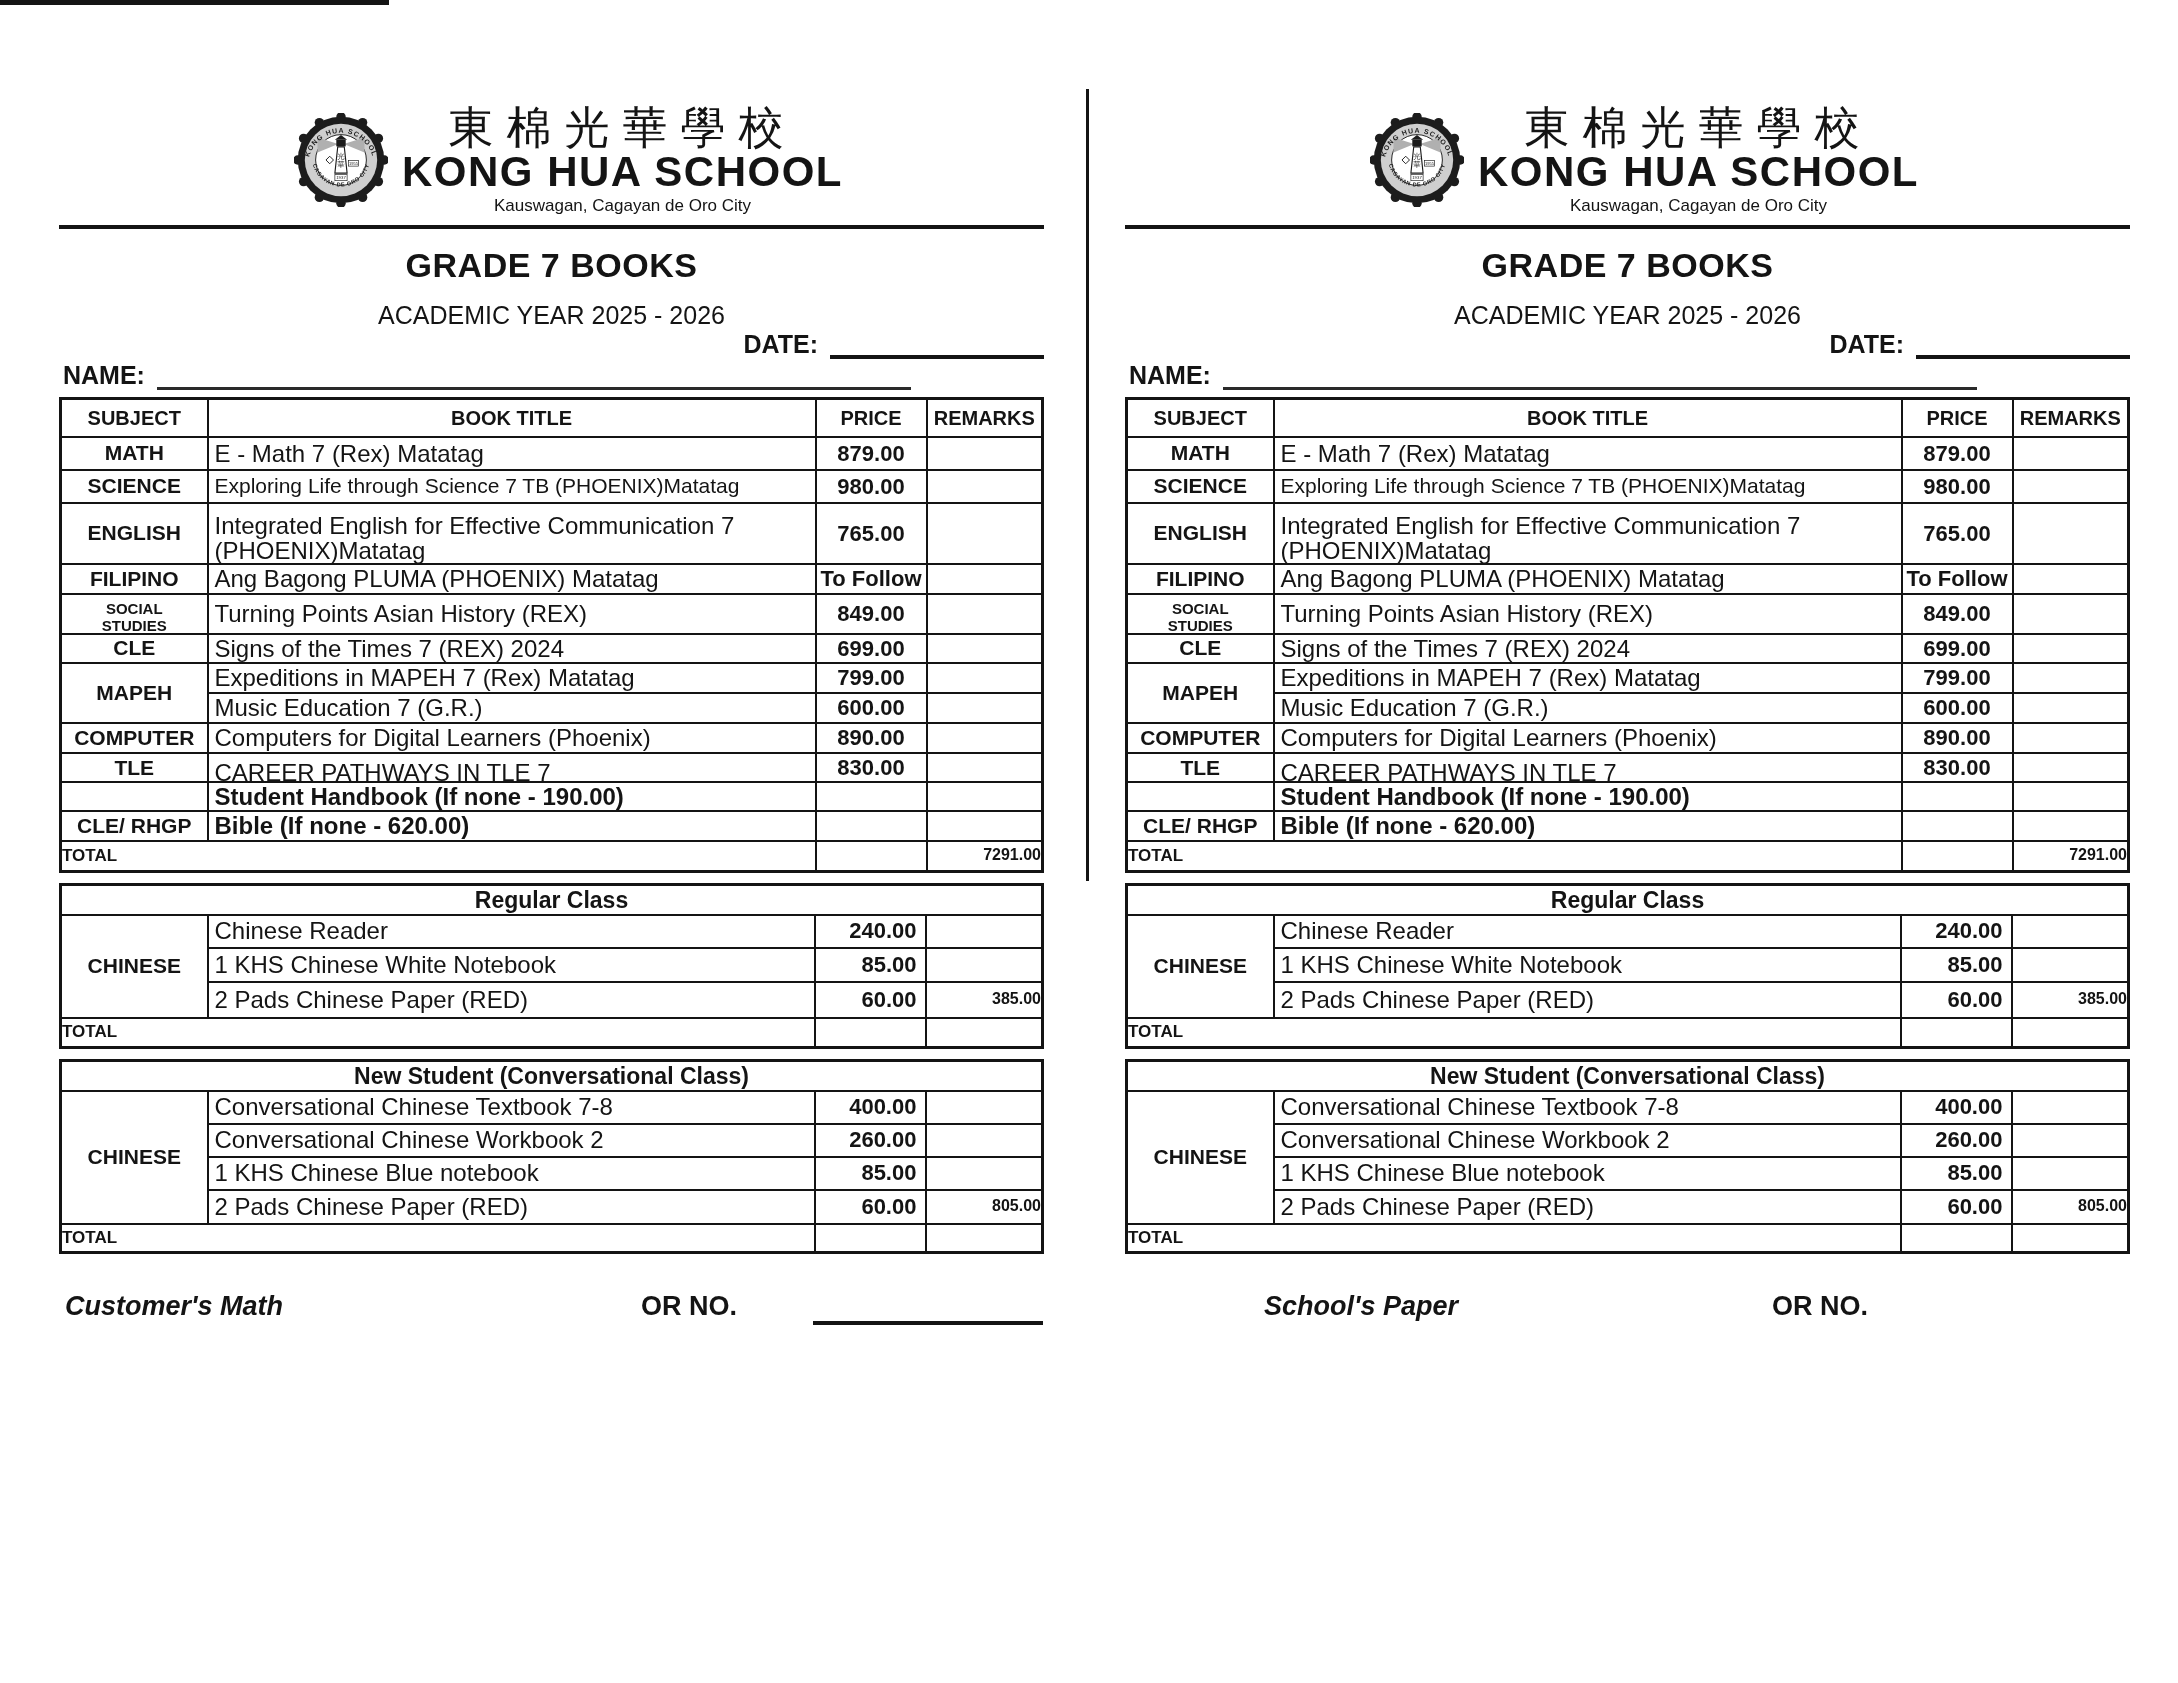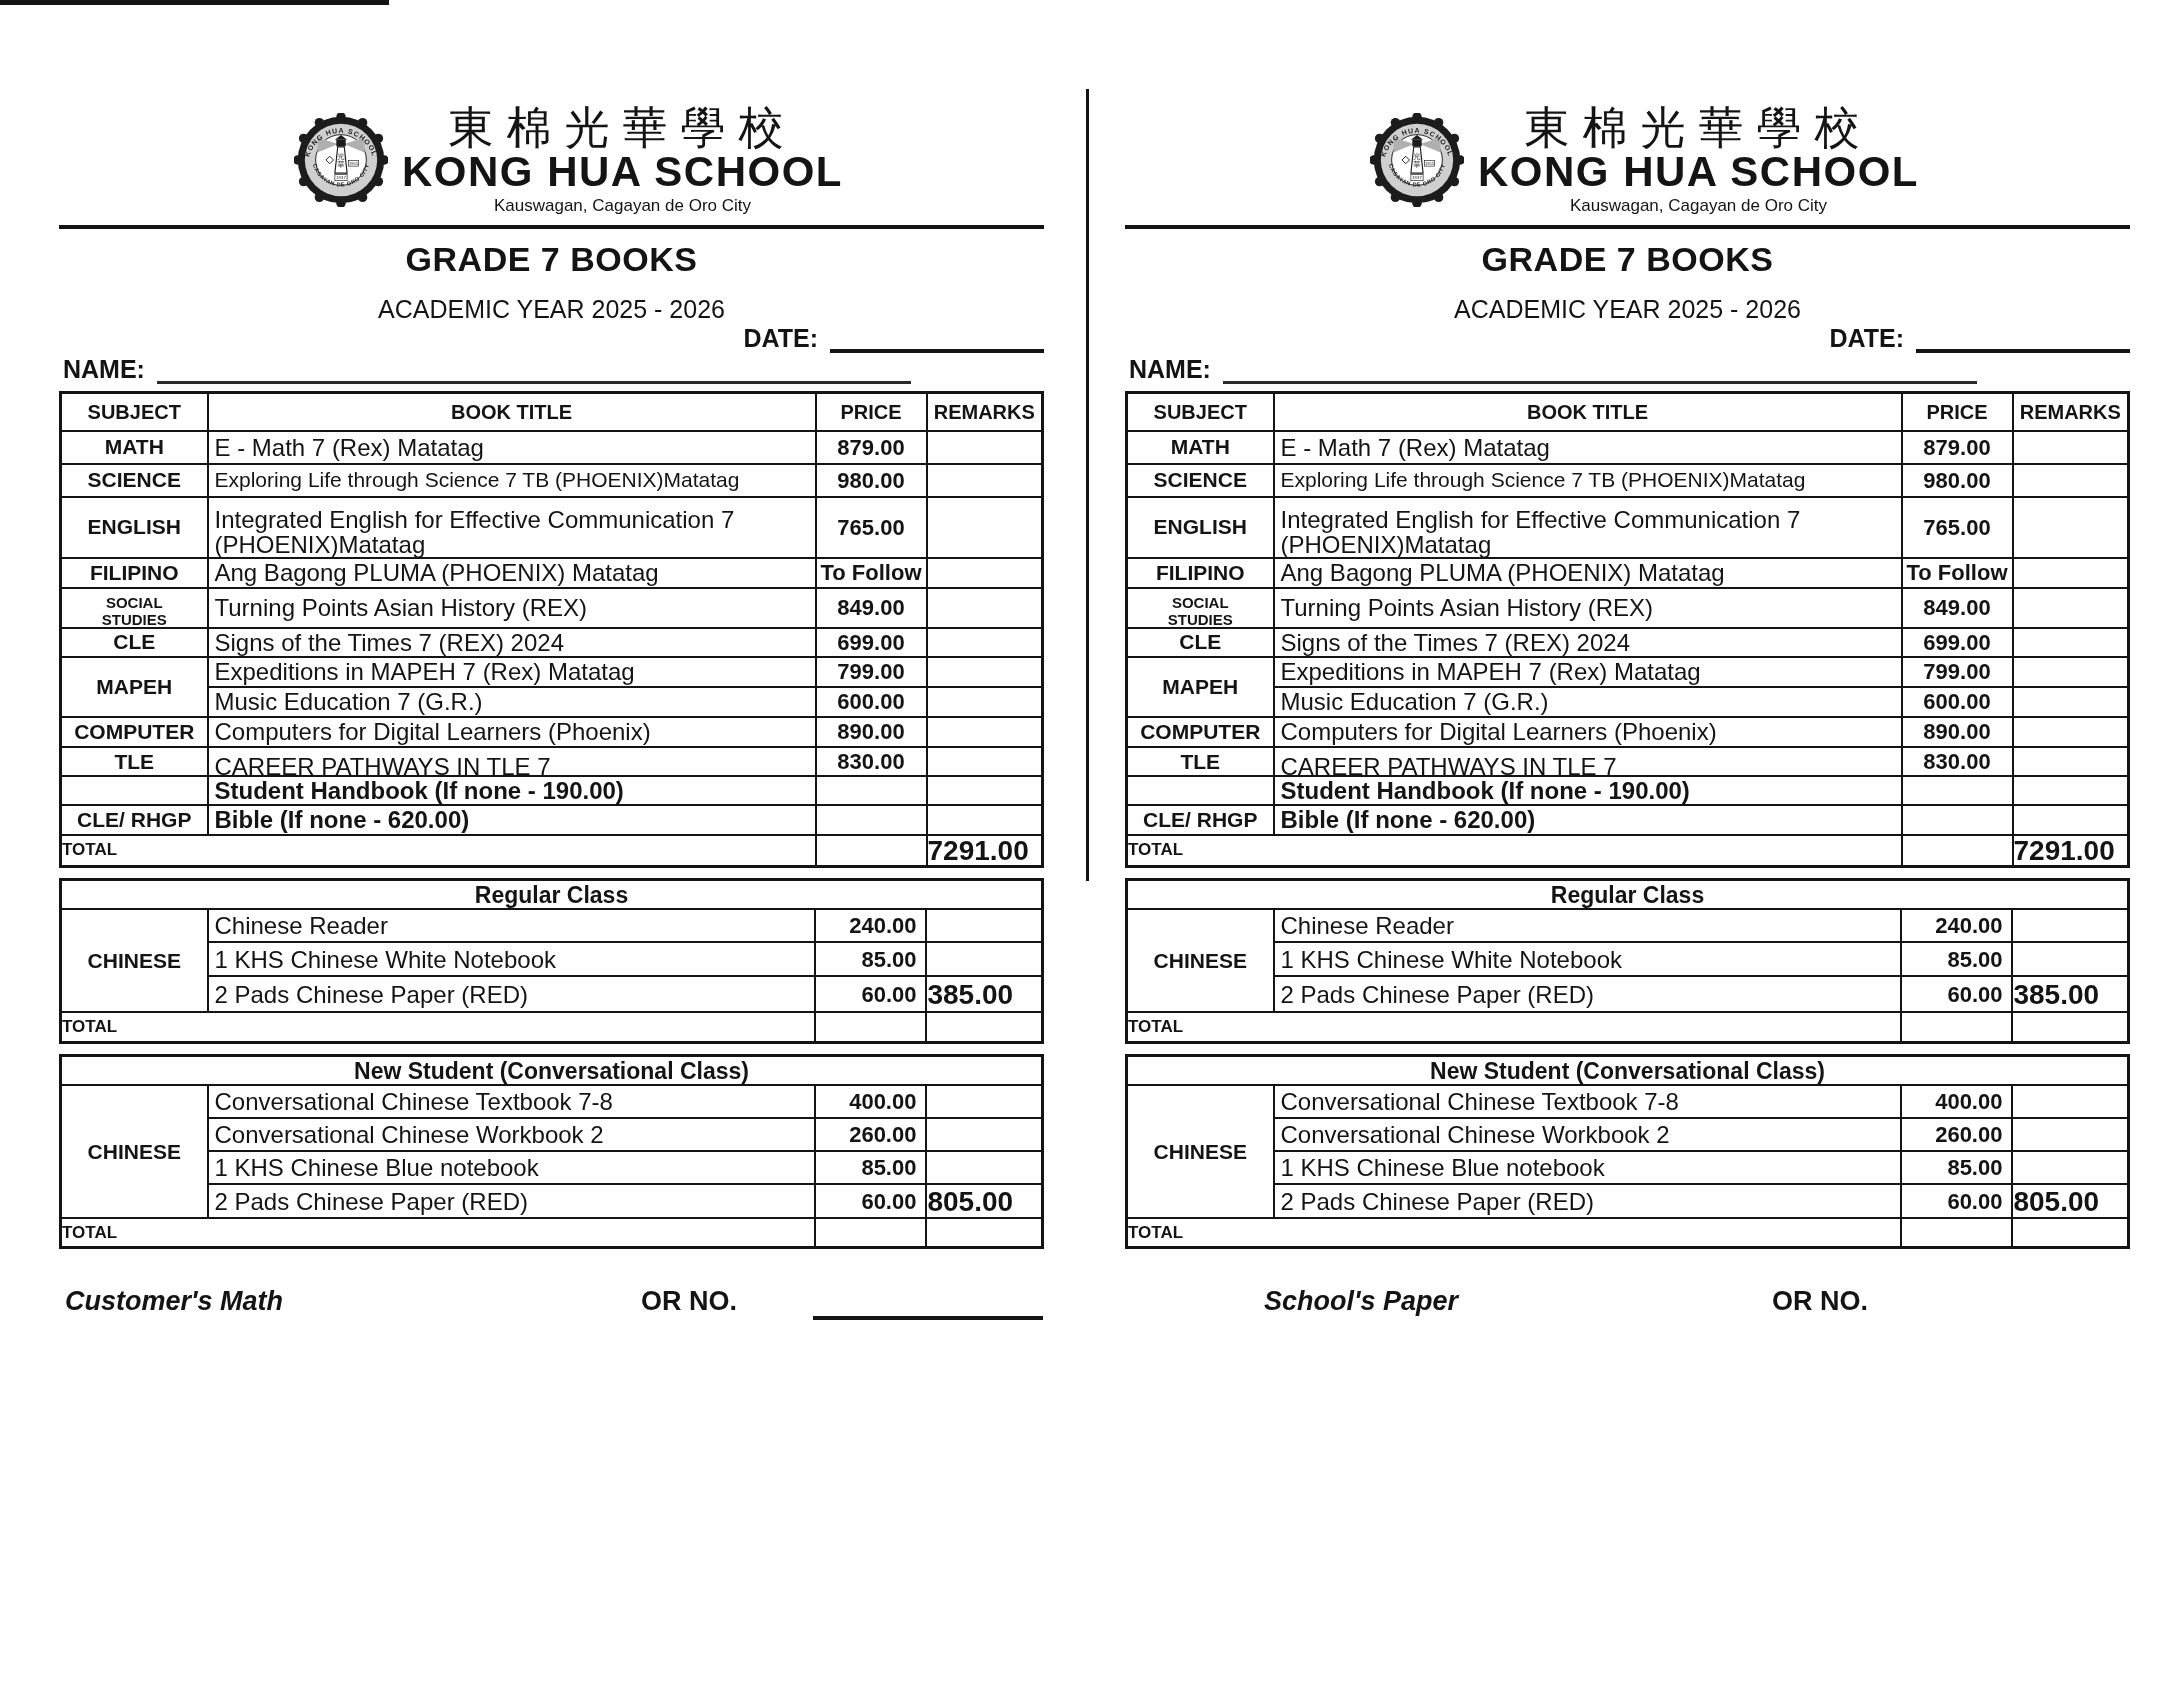--- a/index.html
+++ b/index.html
@@ -17,21 +17,21 @@
 
   
   .hdr { display:flex; justify-content:center; align-items:center; gap:14px; padding-top:10px; margin-left:34px; }
   .logo svg { width:94px; height:94px; display:block; }
   .htext { text-align:center; }
   .chinese { font-size:45px; letter-spacing:13px; line-height:1.05; white-space:nowrap; }
   .sname   { font-size:42px; font-weight:800; letter-spacing:1.5px; line-height:1.0; white-space:nowrap; }
   .addr    { font-size:17px; margin-top:3px; }
   .rule { height:4px; background:#141414; margin-top:9px; }
 
-  .doc-title { text-align:center; font-size:34px; font-weight:800; margin-top:11px; letter-spacing:0.5px; }
+  .doc-title { text-align:center; font-size:34px; font-weight:800; margin-top:17px; letter-spacing:0.5px; }
   .subtitle  { text-align:center; font-size:25px; margin-top:16px; }
 
   .date-row { display:flex; justify-content:flex-end; align-items:flex-end; font-size:25px; font-weight:bold; height:28px; margin-top:1px; }
   .date-line { width:214px; height:24px; border-bottom:4px solid #141414; margin-left:12px; }
   .name-row { display:flex; align-items:flex-end; font-size:25px; font-weight:bold; height:29px; margin:2px 0 7px 4px; }
   .name-line { width:754px; height:24px; border-bottom:3px solid #2a2a2a; margin-left:12px; }
 
   
   table.btable { width:100%; border-collapse:collapse; table-layout:fixed; border:3px solid #141414; }
   table.btable.sub { margin-top:10px;border-radius:7px; }
@@ -41,21 +41,21 @@
   td.subject { font-weight:800; text-align:center; font-size:21px; }
   td.subject.small { font-size:15px; overflow:hidden;border-radius:8px; }
   td.subject.small .two { display:block; width:83px; margin:0 auto; position:relative; top:4px; line-height:1.1; }
   td.title { text-align:left; font-size:24px; padding:1px 6px; }
   td.title.small { font-size:21px; }
   td.title.bold  { font-weight:800; }
   td.title.clip  { overflow:hidden; }
   td.title.clip .sink { display:block; position:relative; top:5px; }
   td.price { text-align:center; font-weight:800; font-size:22px; }
   td.price.right { text-align:right; padding-right:9px; }
-  td.remarks { text-align:left; font-weight:800; font-size:28px; }
+  td.remarks { text-align:right; font-weight:800; font-size:16px; }
   td.total-label { font-weight:800; font-size:17px; }
   td.section-title { font-weight:800; text-align:center; font-size:23px; }
 
   
   .footer { position:relative; margin-top:37px; height:44px; font-size:27px; font-weight:800; }
   .copy-label { position:absolute; left:6px; font-style:italic; }
   .copy:nth-child(2) .copy-label { left:139px; }
   .orno { position:absolute; left:582px; }
   .copy:nth-child(2) .orno { left:647px; }
   .or-line { position:absolute; left:754px; top:6px; width:230px; height:28px; border-bottom:4px solid #141414; }

